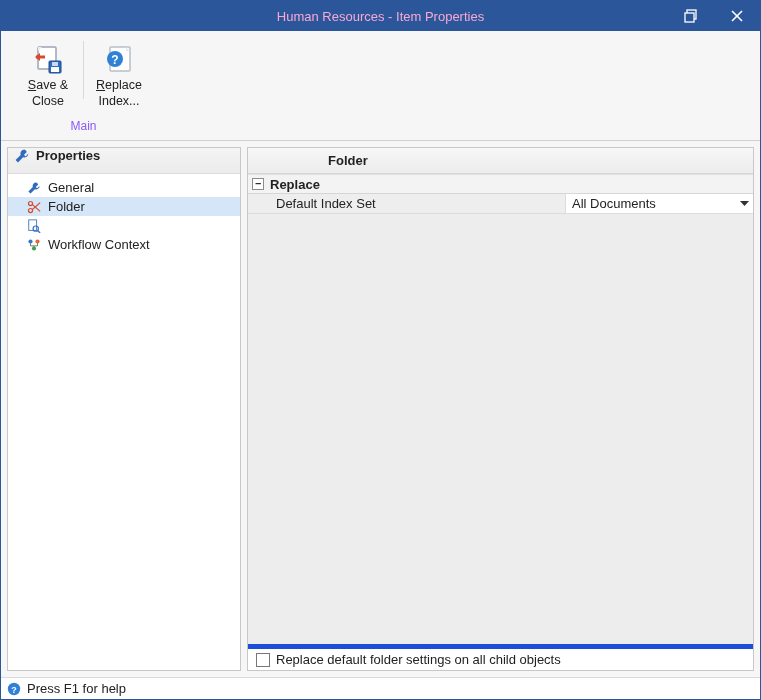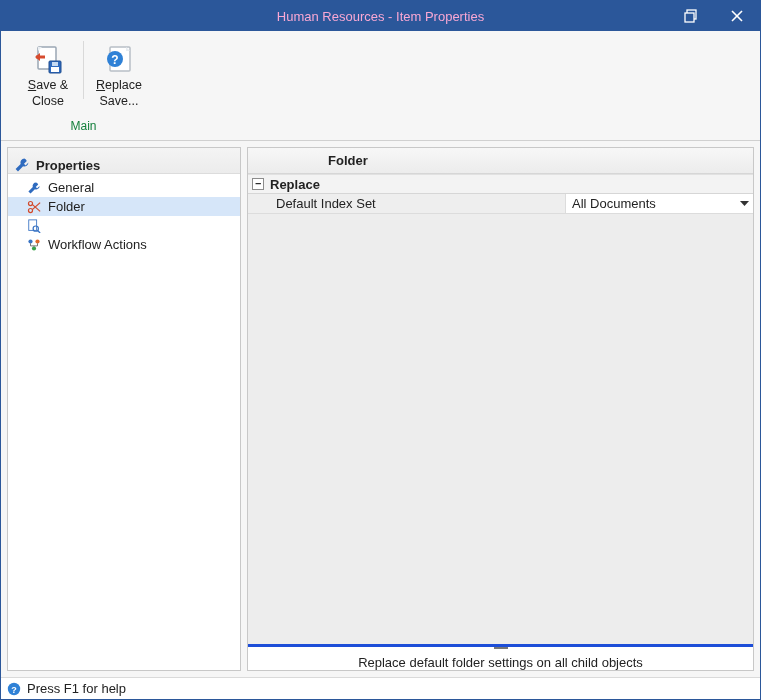--- a/index.html
+++ b/index.html
@@ -69,40 +69,40 @@
     border-radius: 3px;
   }
   .ribbon-btn .icon-lg {
     width: 34px; height: 34px;
     display: flex; align-items: center; justify-content: center;
     margin-bottom: 2px;
   }
   .ribbon-btn .lbl { font-size: 12.5px; }
   .underline-first::first-letter { text-decoration: underline; }
   .ribbon-group .group-label {
-    color: #15803d; font-size: 12px; margin-top: 2px;
+    color: #8b5cf6; font-size: 12px; margin-top: 2px;
   }
   
   .content {
     flex: 1;
     display: flex;
     padding: 6px;
     gap: 6px;
     min-height: 0;
   }
   .sidebar {
     width: 234px;
     border: 1px solid #c8c8c8;
     background: #fff;
     display: flex; flex-direction: column;
   }
   .sidebar-header {
     background: linear-gradient(#f4f4f4,#ececec);
     border-bottom: 1px solid #dcdcdc;
-    display: flex; align-items: flex-end;
+    display: flex; align-items: flex-start;
     height: 26px;
     padding: 0 6px;
     font-weight: 700;
     gap: 6px;
   }
   .nav { padding: 4px 0; }
   .nav-item {
     display: flex; align-items: center;
     height: 19px;
     padding: 0 0 0 18px;
@@ -174,26 +174,25 @@
     padding: 0 18px 0 6px;
     cursor: pointer;
     position: relative;
   }
   .dropdown .dd-arrow {
     position: absolute; right: 4px; top: 50%; transform: translateY(-50%);
   }
   .pane-spacer { flex: 1; background: #ededed; }
   .pane-footer {
     background: #fff;
-    border-top: 3px solid #1d4ed8;
+    border-top: 5px solid #1d4ed8;
     height: 26px;
     display: flex; align-items: center;
     padding: 0 8px;
     gap: 6px;
-    flex-direction: column;
   }
   .checkbox {
     width: 14px; height: 14px;
     border: 1px solid #777;
     background: #fff;
   }
   
   .statusbar {
     height: 22px;
     background: #fff;
@@ -253,21 +252,21 @@
         <div class="ribbon-btn">
           <span class="icon-lg">
             <svg width="32" height="32" viewBox="0 0 32 32">
               <rect x="7" y="4" width="20" height="24" rx="1" fill="#fff" stroke="#b8bfc6" stroke-width="1.5"></rect>
               <path d="M23 4 L27 8 L23 8 Z" fill="#e7ecf1"></path>
               <circle cx="12" cy="16" r="8" fill="#2f81d6"></circle>
               <text x="12" y="21" text-anchor="middle" font-family="Segoe UI, Arial" font-size="12" font-weight="bold" fill="#fff">?</text>
             </svg>
           </span>
           <span class="lbl underline-first">Replace</span>
-          <span class="lbl">Save...</span>
+          <span class="lbl">Index...</span>
         </div>
       </div>
       <div class="group-label">Main</div>
     </div>
   </div>
 
   <div class="content">
 
     <div class="sidebar">
       <div class="sidebar-header">
@@ -309,21 +308,21 @@
         </div>
         <div class="nav-item">
           <span class="nav-icon">
             <svg width="14" height="14" viewBox="0 0 16 16">
                 <circle cx="4" cy="4" r="2.4" fill="#3a74c4"></circle>
                 <circle cx="12" cy="4" r="2.4" fill="#e06a2b"></circle>
                 <circle cx="8" cy="12" r="2.4" fill="#3aa24a"></circle>
                 <path d="M4 6v3h8V6 M8 9v1" stroke="#666" stroke-width="1" fill="none"></path>
               </svg>
           </span>
-          <span>Workflow Actions</span>
+          <span>Workflow Context</span>
         </div>
       </div>
     </div>
 
     <div class="pane">
       <div class="pane-header">
         <span>Folder</span>
       </div>
       <div class="grid-area">
         <div class="cat-row">

